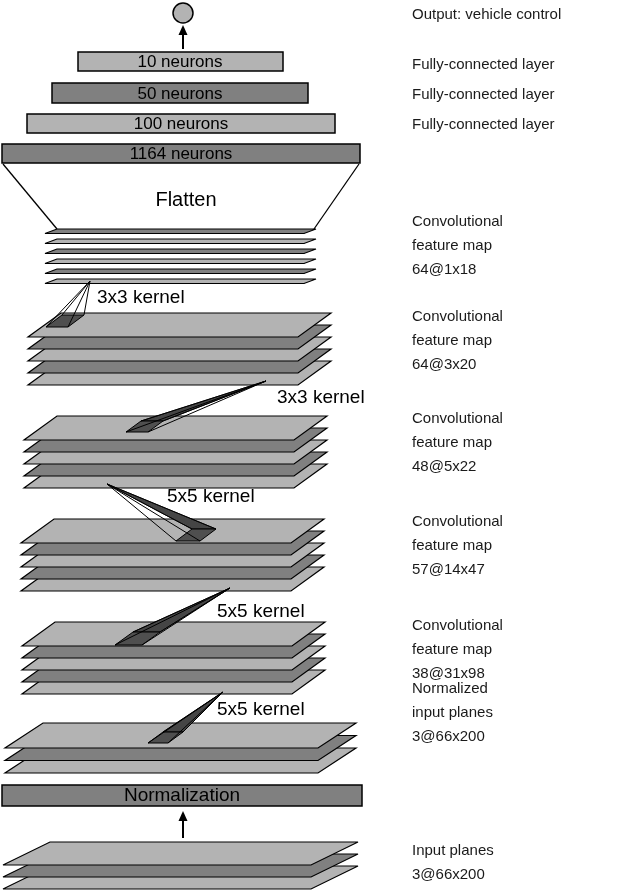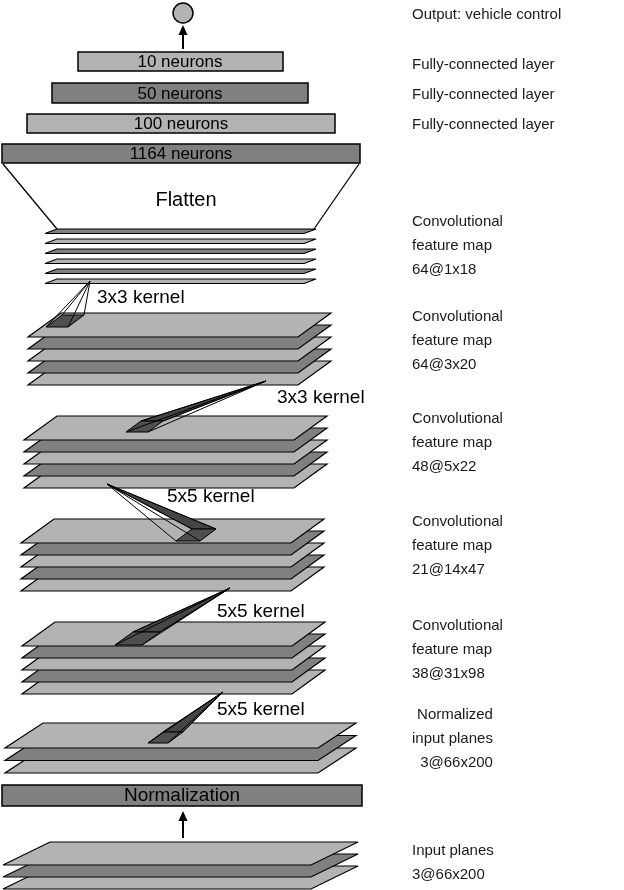--- a/index.html
+++ b/index.html
@@ -181,28 +181,28 @@
     <div>64@3x20</div>
   </div>
   <div class="side-label" style="top:406px;">
     <div>Convolutional</div>
     <div>feature map</div>
     <div>48@5x22</div>
   </div>
   <div class="side-label" style="top:509px;">
     <div>Convolutional</div>
     <div>feature map</div>
-    <div>21@14x47</div>
+    <div>57@14x47</div>
   </div>
   <div class="side-label" style="top:613px;">
     <div>Convolutional</div>
     <div>feature map</div>
     <div>38@31x98</div>
   </div>
-  <div class="side-label" style="top:702px;text-align:right;">
+  <div class="side-label" style="top:676px;">
     <div>Normalized</div>
     <div>input planes</div>
     <div>3@66x200</div>
   </div>
   <div class="side-label" style="top:838px;">
     <div>Input planes</div>
     <div>3@66x200</div>
   </div>
 
 </div>

